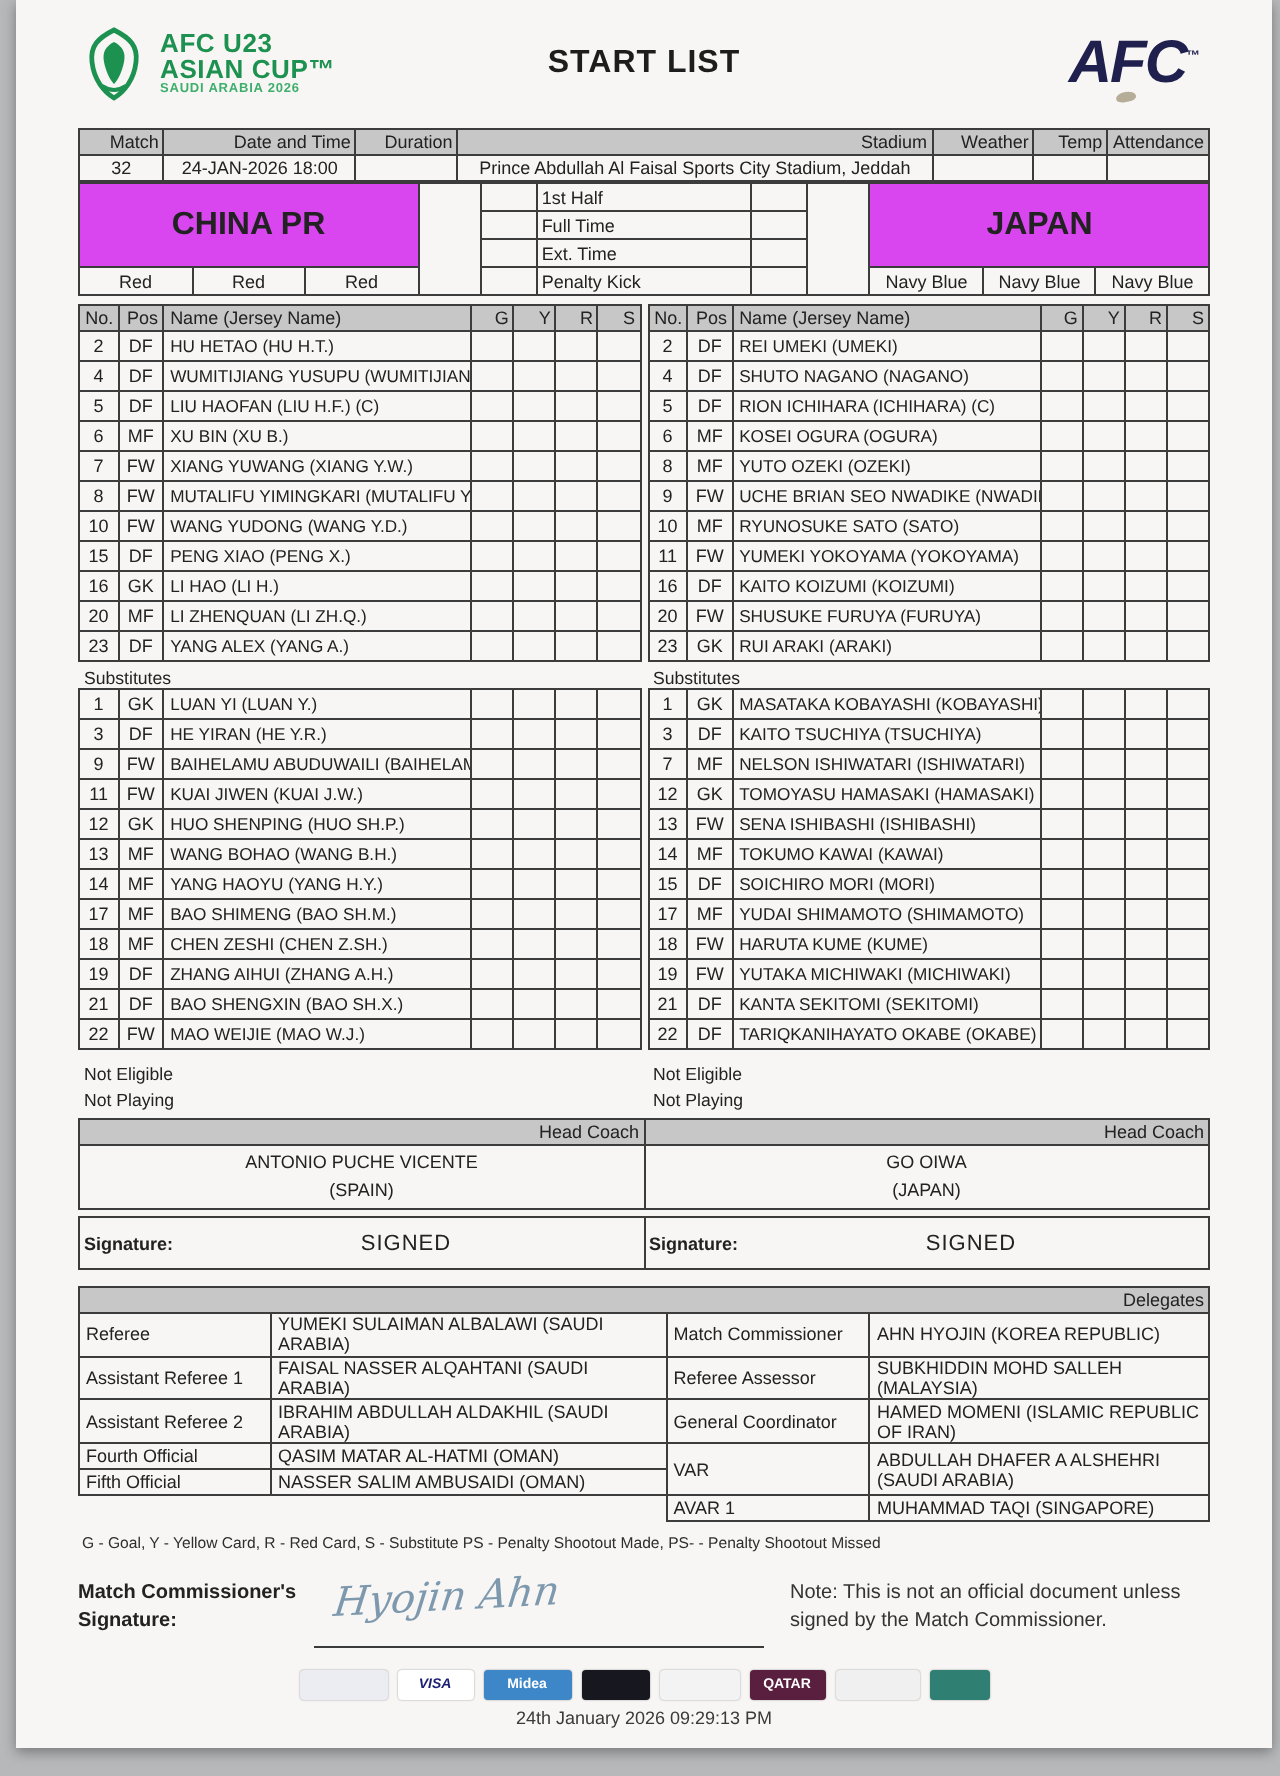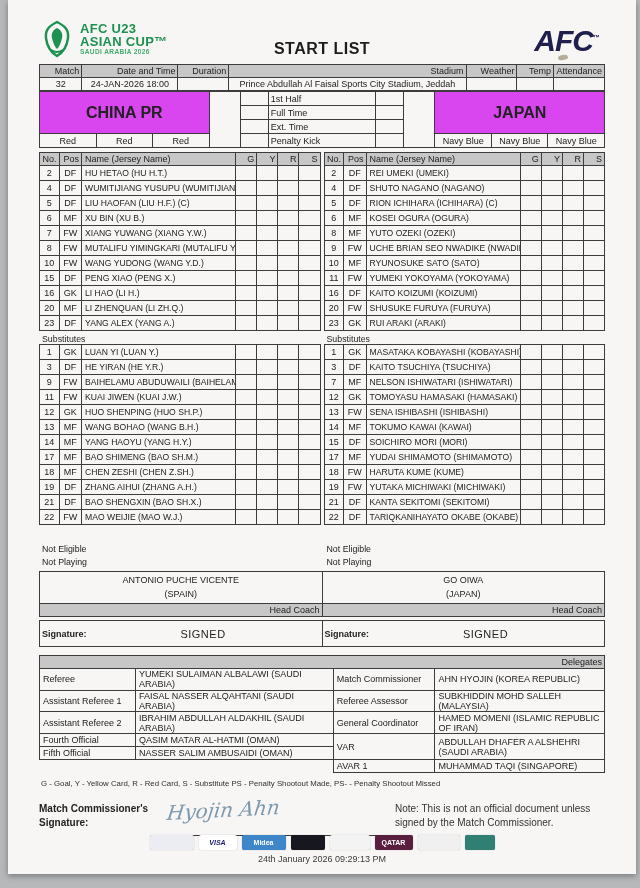--- a/index.html
+++ b/index.html
@@ -2,21 +2,21 @@
 <html><head>
 <meta charset="utf-8">
 <style>
   * { margin:0; padding:0; box-sizing:border-box; }
   html,body { width:640px; height:888px; }
   body { background:#b6b8ba; font-family:"Liberation Sans", sans-serif; color:#222; position:relative; }
   .page { position:absolute; left:8px; top:0; width:628px; height:874px; background:#f7f6f4; box-shadow:0 2px 6px rgba(0,0,0,.35); overflow:hidden; }
   .content { padding:6px 31px 0 31px; }
 
   
-  .hdr { display:flex; align-items:flex-end; height:52px; position:relative;gap:20px; }
+  .hdr { display:flex; align-items:center; height:52px; position:relative;gap:20px; }
   .tlogo { display:flex; align-items:center; gap:5px; }
   .tlogo-text { line-height:1; }
   .tl1 { font-size:13px; font-weight:bold; color:#1d9150; letter-spacing:.3px; }
   .tl2 { font-size:13px; font-weight:bold; color:#1d9150; letter-spacing:.3px; }
   .tl3 { font-size:6.5px; font-weight:bold; color:#3fae6d; letter-spacing:.4px; margin-top:1px; }
   .title { position:absolute; left:0; right:0; text-align:center; font-size:16px; font-weight:bold; letter-spacing:.5px; color:#1d1d1d; }
   .afc-logo { margin-left:auto; font-size:30px; font-weight:900; font-style:italic; color:#20204e; letter-spacing:-1px; position:relative; padding-right:6px; }
   .afc-logo sup { font-size:7px; font-style:normal; }
   .afc-mark { position:absolute; left:24px; bottom:-2px; width:10px; height:5px; background:#b5ad97; border-radius:50% 50% 40% 40%; transform:rotate(-10deg); }
 
@@ -676,42 +676,42 @@
                 <td></td>
                 <td></td>
                 <td></td>
                 <td></td>
               </tr>
             </tbody>
         </table>
       </div>
     </div>
 
-    <div class="half-row" style="margin-top:16px">
+    <div class="half-row" style="margin-top:4px">
       <div class="half plain-label">Not Eligible</div>
       <div class="half plain-label">Not Eligible</div>
     </div>
     <div class="half-row" style="margin-top:0">
       <div class="half plain-label">Not Playing</div>
       <div class="half plain-label">Not Playing</div>
     </div>
 
     <table class="coach">
       <colgroup>
           <col style="width:50%">
           <col style="width:50%">
         </colgroup>
       <tbody>
           <tr>
+        <th>Head Coach</th>
+        <th>Head Coach</th>
+      </tr>
+      <tr>
         <td class="cname"><span>ANTONIO PUCHE VICENTE</span><br><span>(SPAIN)</span></td>
         <td class="cname"><span>GO OIWA</span><br><span>(JAPAN)</span></td>
-      </tr>
-      <tr>
-        <th>Head Coach</th>
-        <th>Head Coach</th>
       </tr>
     </tbody>
       </table>
     <table class="sig-table">
       <colgroup>
           <col style="width:50%">
           <col style="width:50%">
         </colgroup>
       <tbody>
           <tr>

